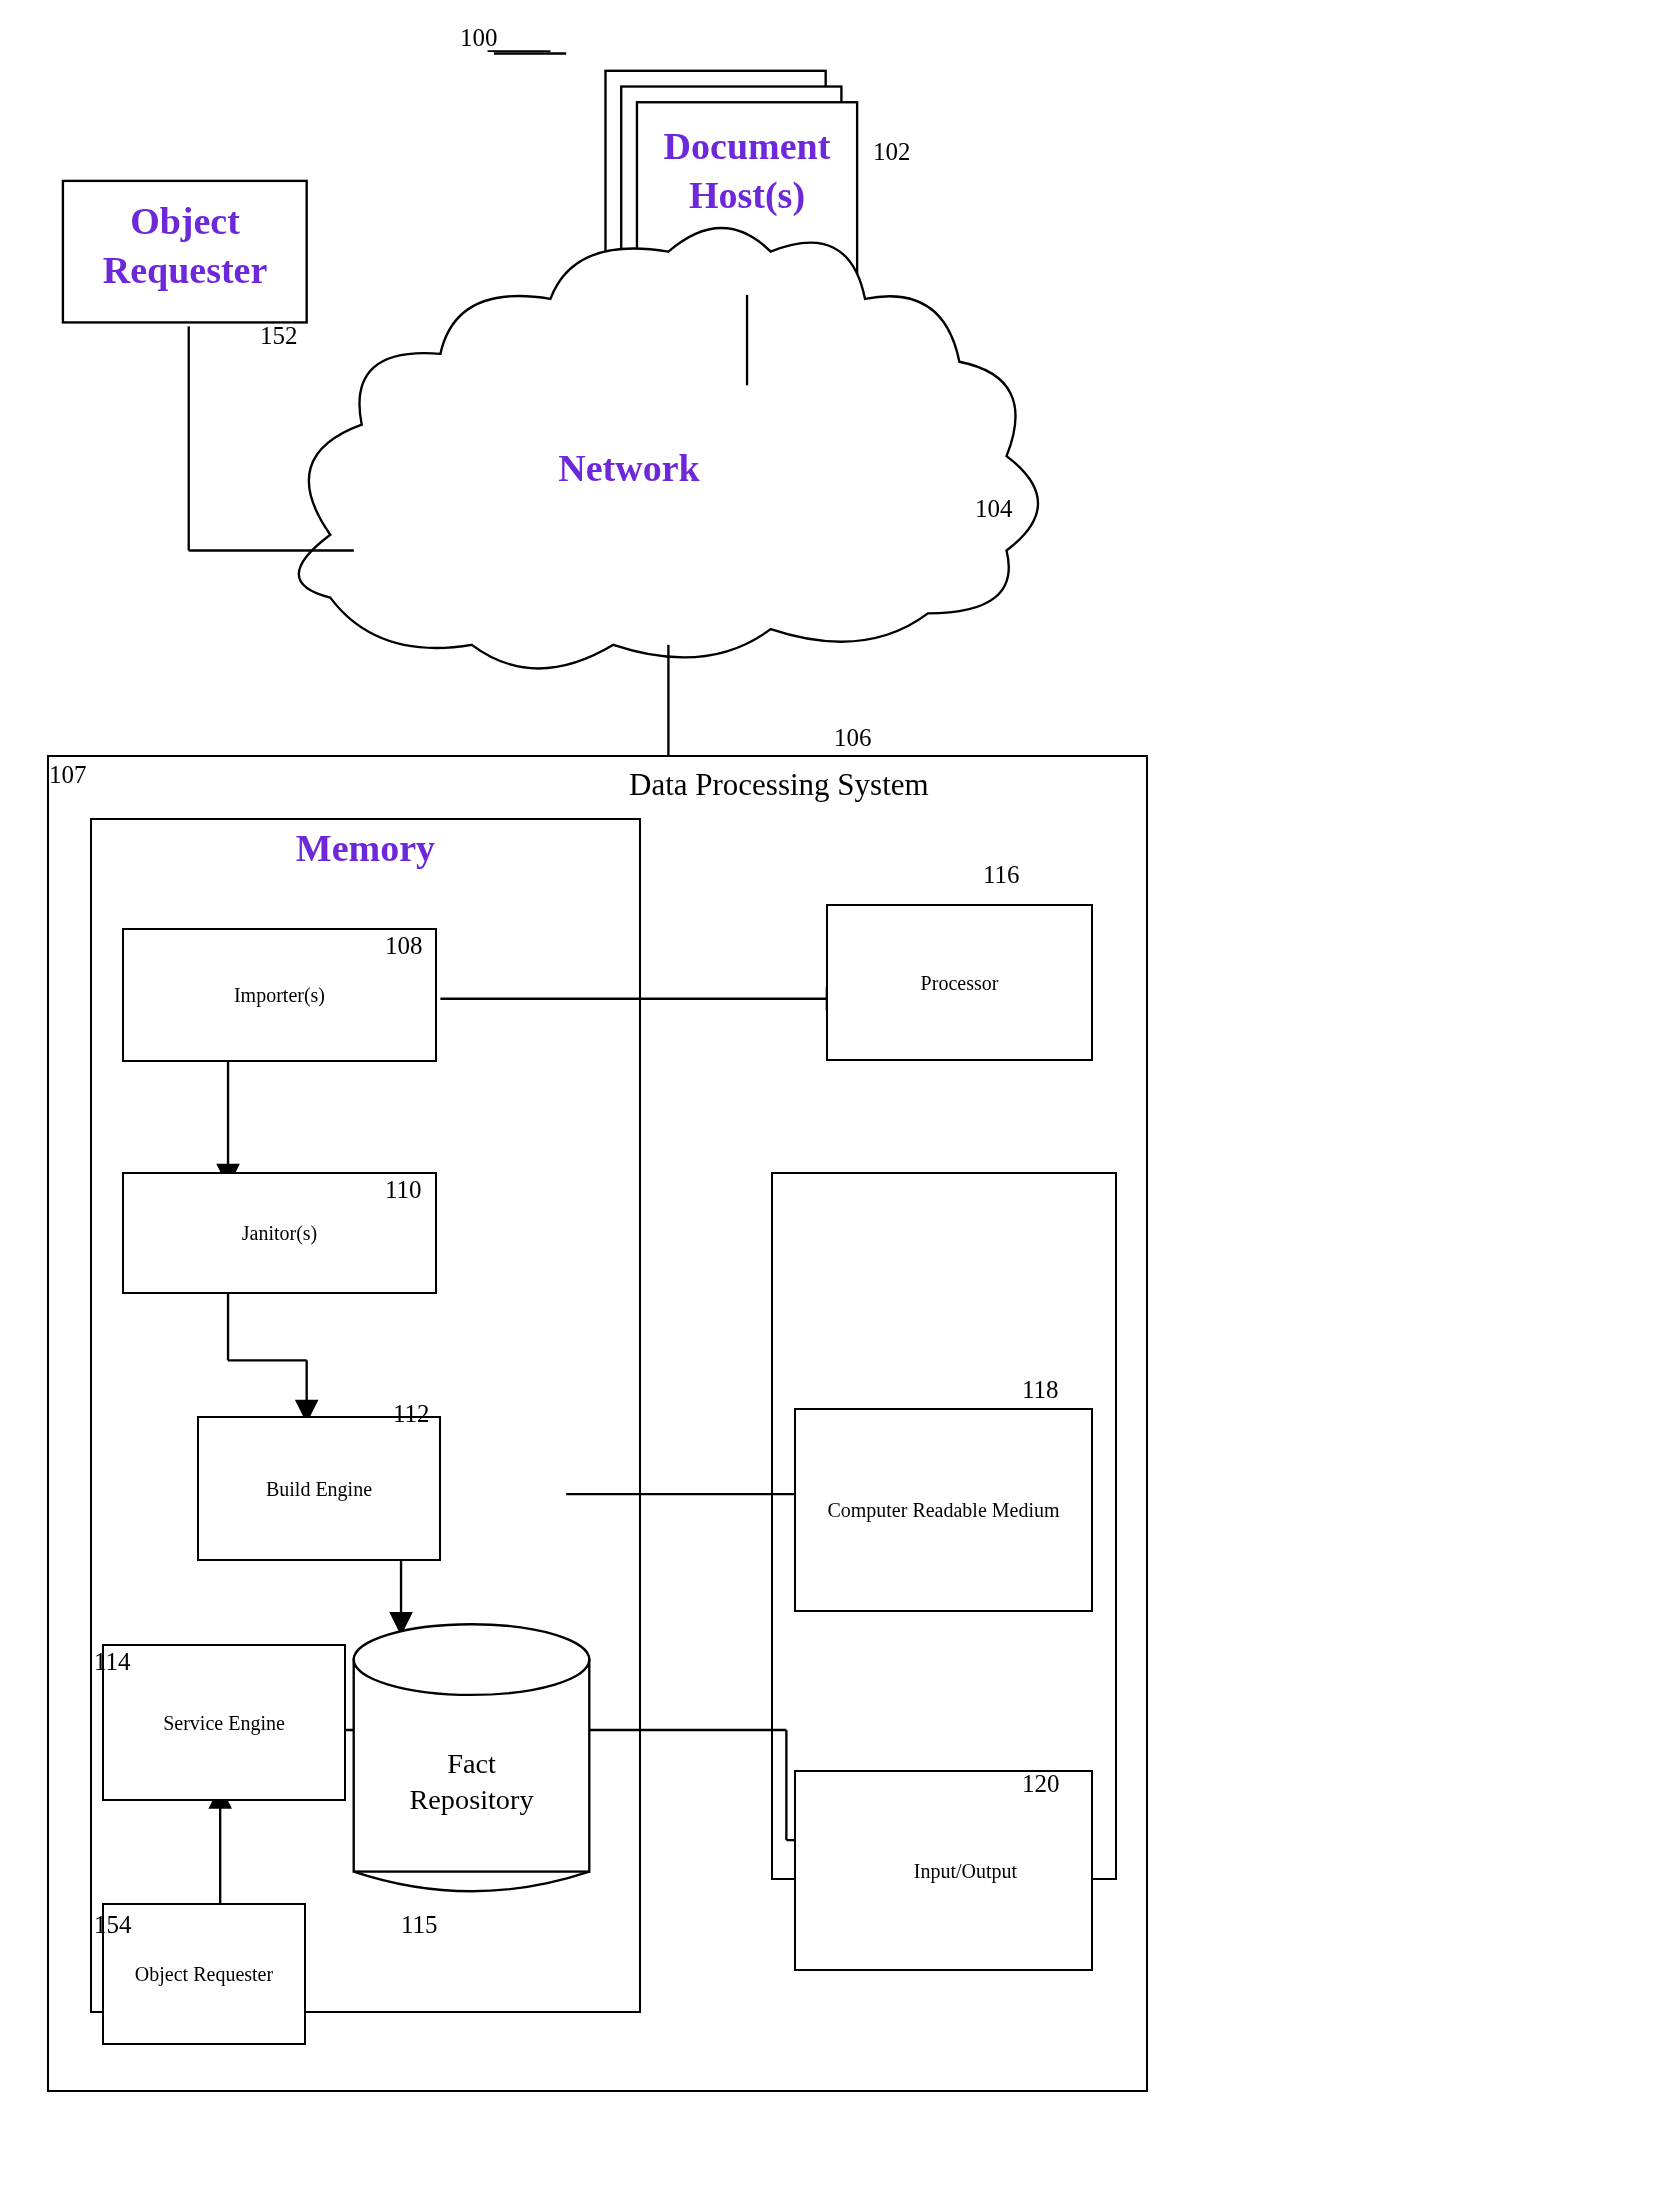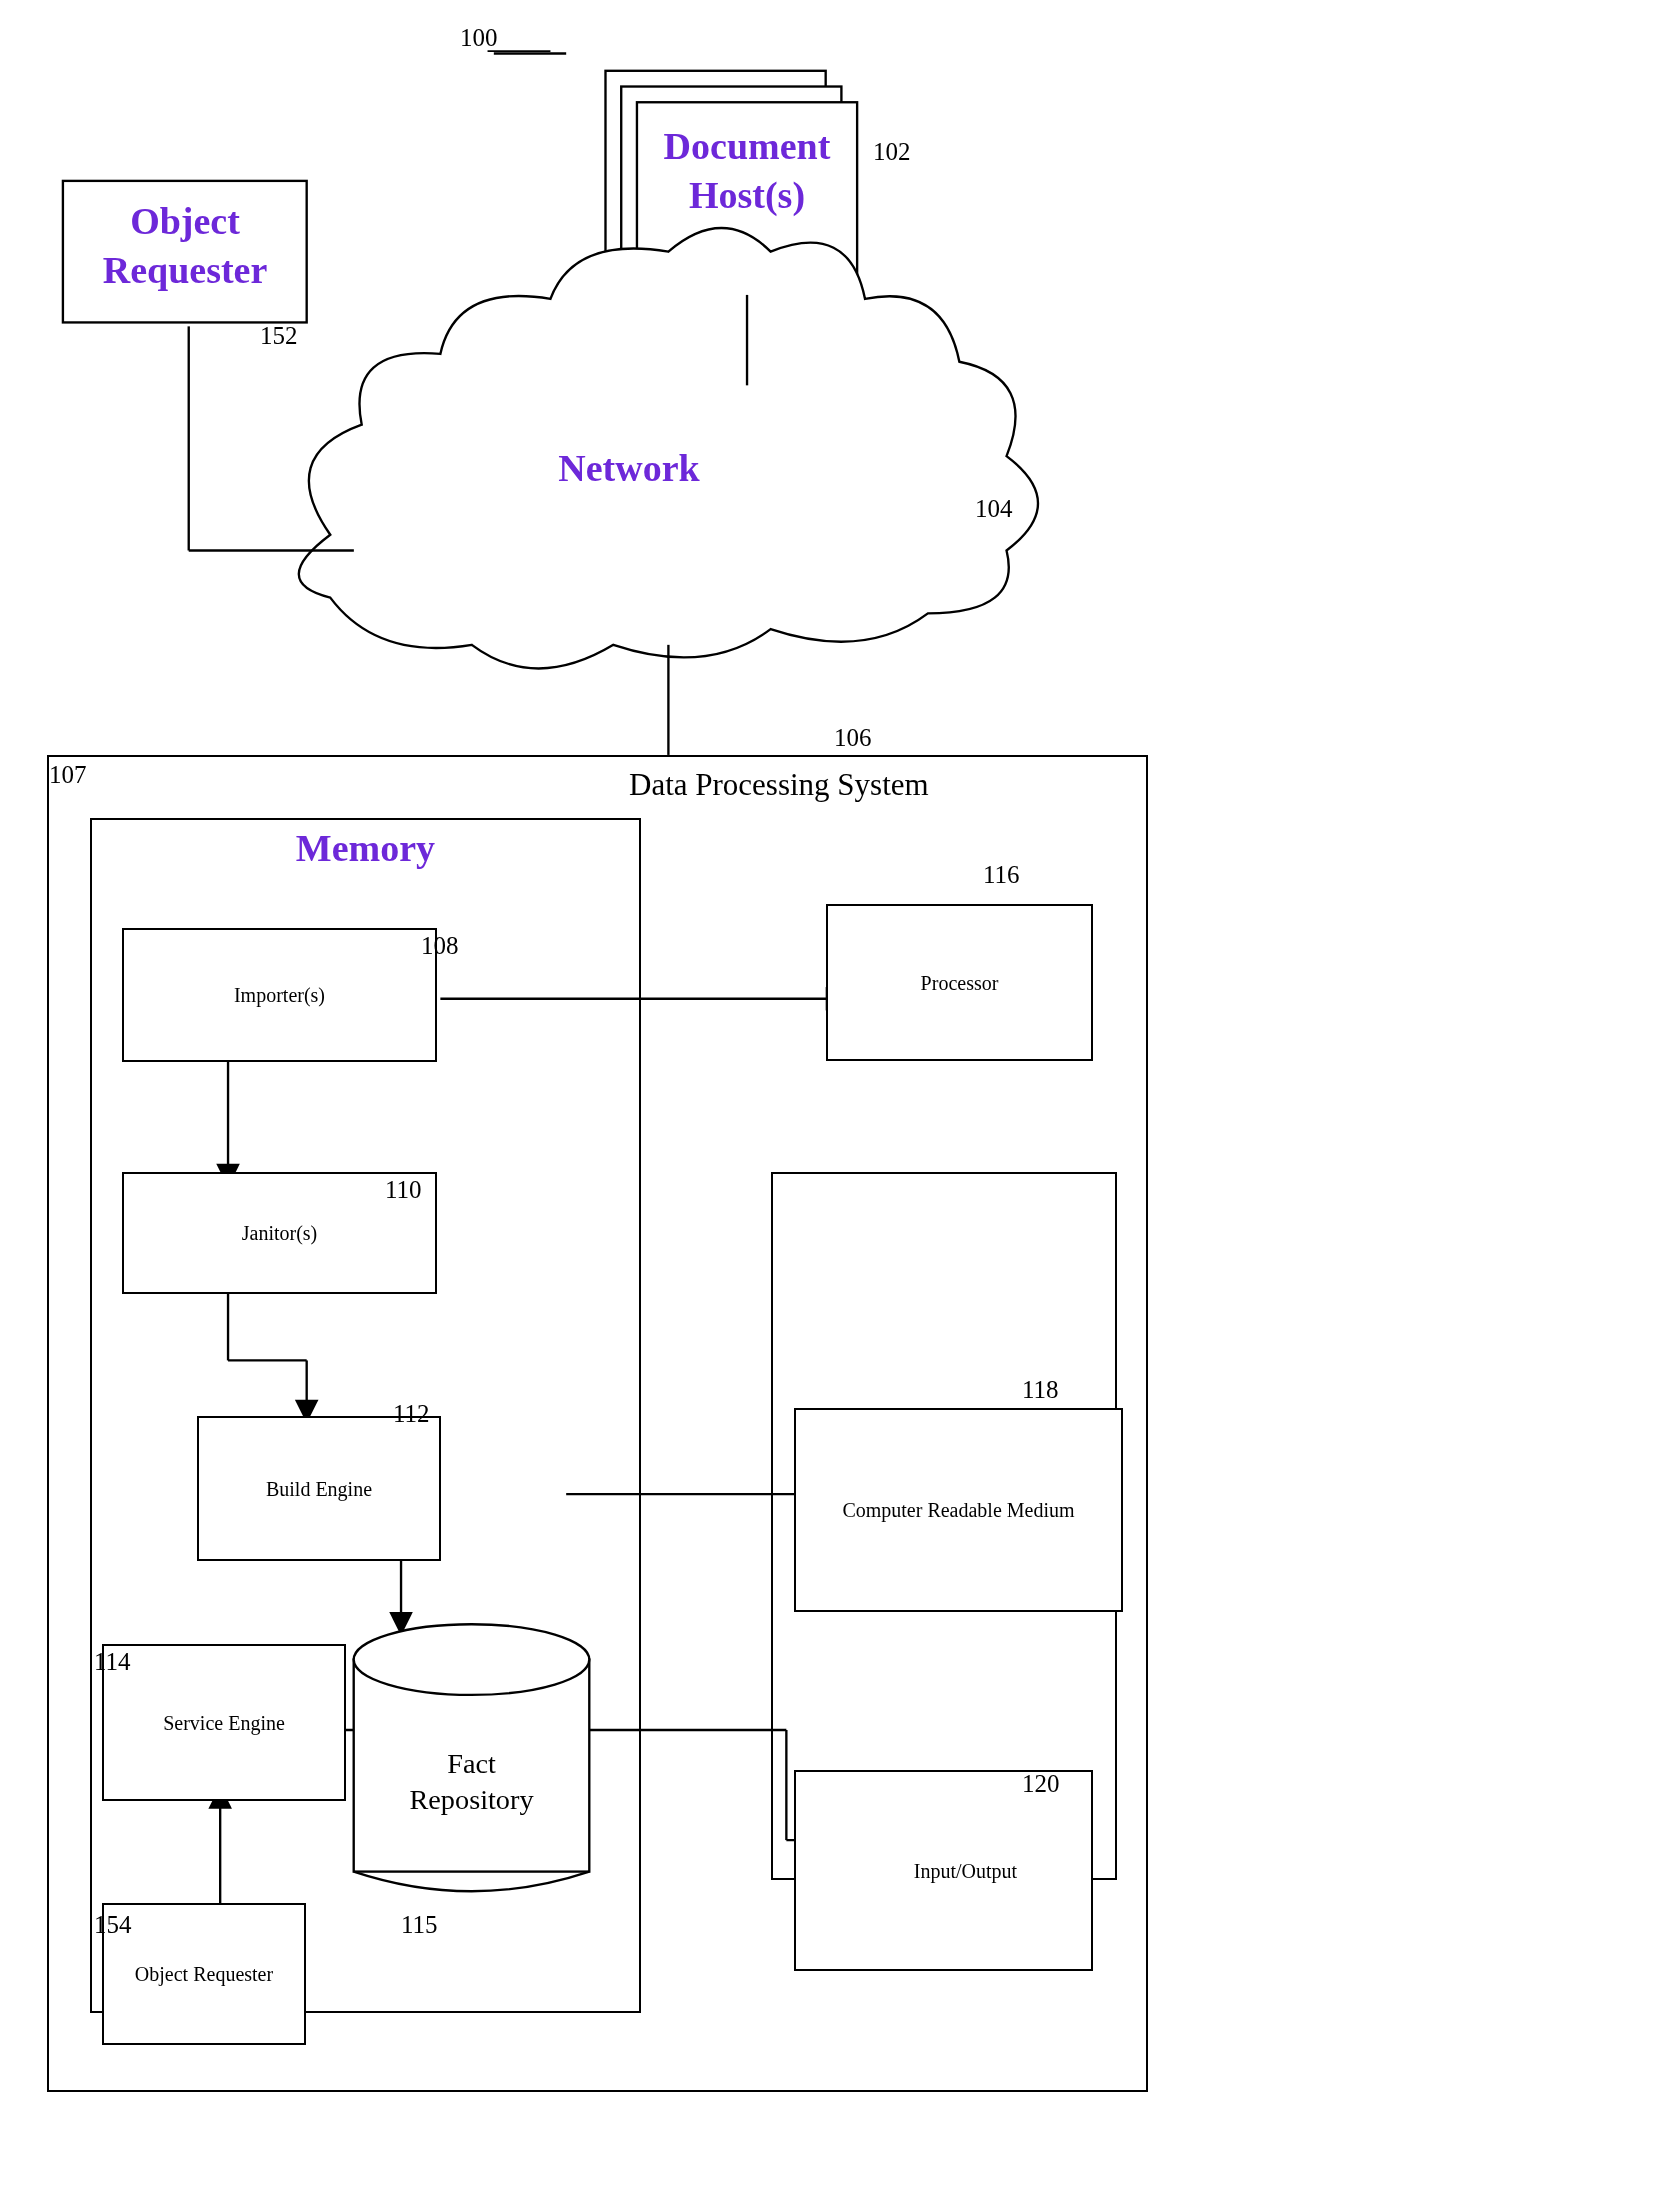--- a/index.html
+++ b/index.html
@@ -185,21 +185,21 @@
   <div class="section-label" style="left:629px; top:767px;">Data Processing System</div>
 
   <div class="memory-box" style="left:90px; top:818px; width:551px; height:1195px;"></div>
 
   <div class="label" style="left:90px; top:824px; width:551px;text-align:center;">Memory</div>
 
   <div class="box" style="left:122px; top:928px; width:315px; height:134px;">
     <span>Importer(s)</span>
   </div>
 
-  <div class="ref-num" style="left:385px; top:932px;margin-left:36px;">108</div>
+  <div class="ref-num" style="left:385px; top:932px;">108</div>
 
   <div class="box" style="left:122px; top:1172px; width:315px; height:122px;">
     <span>Janitor(s)</span>
   </div>
 
   <div class="ref-num" style="left:385px; top:1176px;">110</div>
 
   <div class="box" style="left:197px; top:1416px; width:244px; height:145px;">
     <span>Build
 Engine</span>
@@ -238,21 +238,21 @@
   <div class="ref-num" style="left:94px; top:1911px;">154</div>
 
   <div class="box" style="left:826px; top:904px; width:267px; height:157px;">
     <span>Processor</span>
   </div>
 
   <div class="ref-num" style="left:983px; top:861px;">116</div>
 
   <div class="outer-box" style="left:771px; top:1172px; width:346px; height:708px;"></div>
 
-  <div class="box" style="left:794px; top:1408px; width:329px; height:204px;">
+  <div class="box" style="left:794px; top:1408px; width:299px; height:204px;">
     <span>Computer
 Readable
 Medium</span>
   </div>
 
   <div class="ref-num" style="left:1022px; top:1376px;">118</div>
 
   <div class="box" style="left:794px; top:1770px; width:299px; height:201px;padding-left:44px;">
     <span>Input/Output</span>
   </div>

